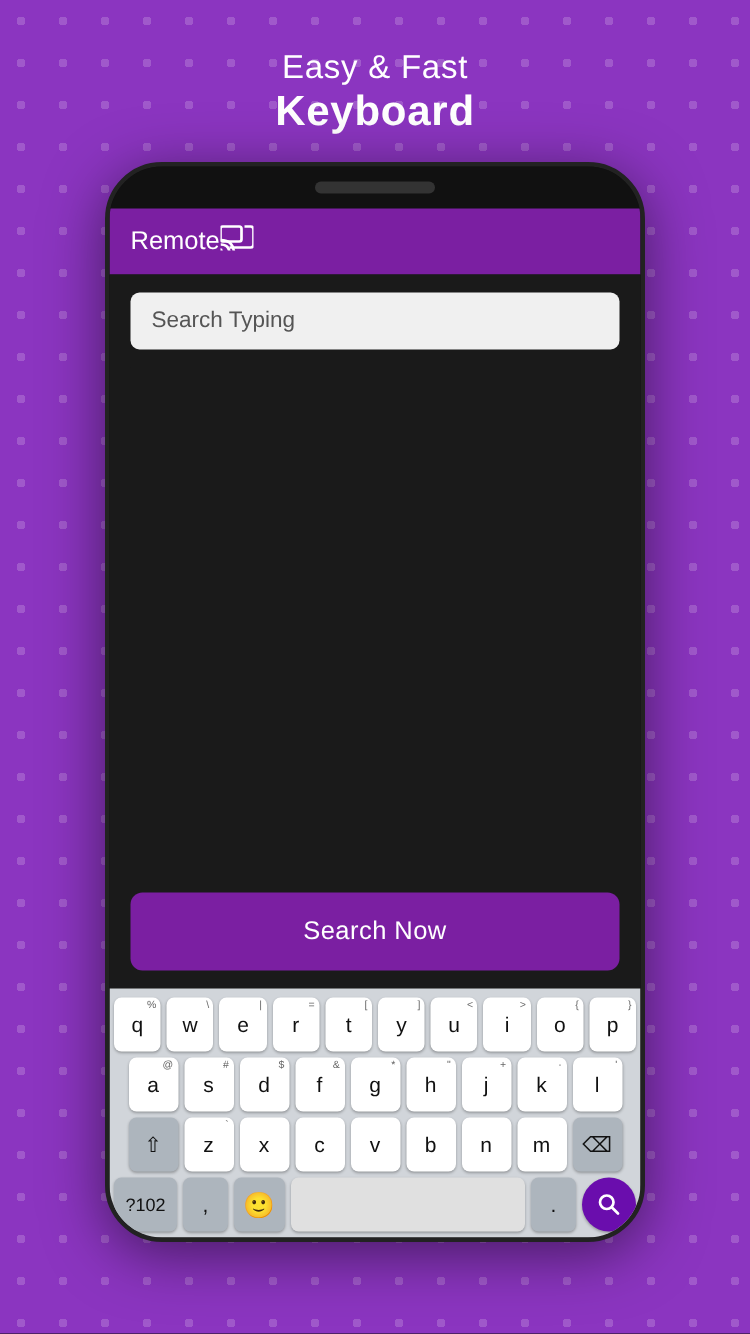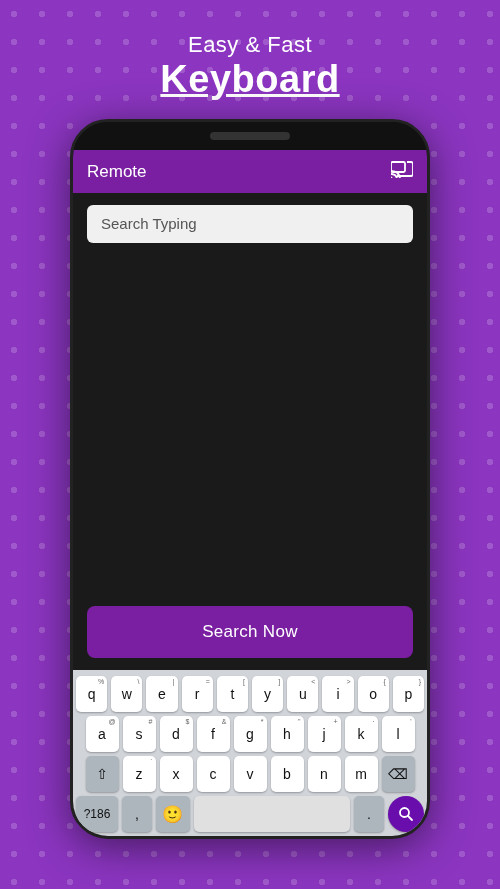--- a/index.html
+++ b/index.html
@@ -35,24 +35,23 @@
       margin-bottom: 18px;
     }
 
     .header-text .line1 {
       font-size: 22px;
       font-weight: 400;
       letter-spacing: 0.5px;
     }
 
     .header-text .line2 {
-      font-size: 38px;
+      font-size: 28px;
       font-weight: 800;
       letter-spacing: 0.5px;
-      text-decoration: underline;
     }
 
     
     .phone {
       width: 360px;
       height: 720px;
       background: #111;
       border-radius: 38px;
       border: 3px solid #222;
       position: relative;
@@ -81,21 +80,20 @@
       border-radius: 4px;
     }
 
     
     .app-bar {
       width: 100%;
       background: #7b1fa2;
       padding: 10px 14px;
       display: flex;
       align-items: center;
-      justify-content: space-between;
       flex-shrink: 0;
     }
 
     .app-bar-title {
       color: white;
       font-size: 17px;
       font-weight: 500;
     }
 
     .cast-icon {
@@ -306,21 +304,21 @@
       <div class="key">x</div>
       <div class="key">c</div>
       <div class="key">v</div>
       <div class="key">b</div>
       <div class="key">n</div>
       <div class="key">m</div>
       <div class="key key-dark key-delete">⌫</div>
     </div>
 
     <div class="key-row bottom-row">
-      <div class="key key-dark key-wide" style="min-width:36px;max-width:42px;font-size:12px;">?186</div>
+      <div class="key key-dark key-wide" style="min-width:36px;max-width:42px;font-size:12px;">?102</div>
       <div class="key key-dark" style="max-width:30px;">,</div>
       <div class="key key-dark key-emoji" style="max-width:34px;">🙂</div>
       <div class="key key-space" style="flex:4;background:#e0e0e0;"></div>
       <div class="key key-dark" style="max-width:30px;">.</div>
       <div class="key key-search-go">
         <svg width="16" height="16" viewBox="0 0 16 16" fill="none">
           <circle cx="6.5" cy="6.5" r="4.5" stroke="white" stroke-width="1.8"></circle>
           <line x1="10" y1="10" x2="14" y2="14" stroke="white" stroke-width="1.8" stroke-linecap="round"></line>
         </svg>
       </div>

